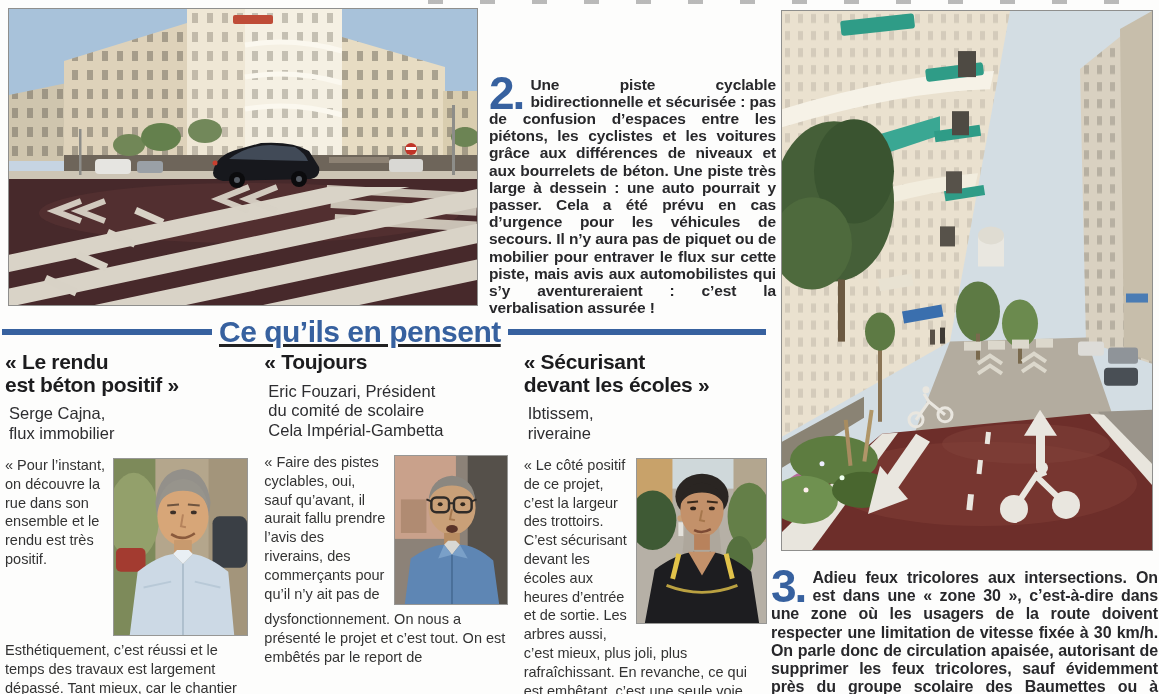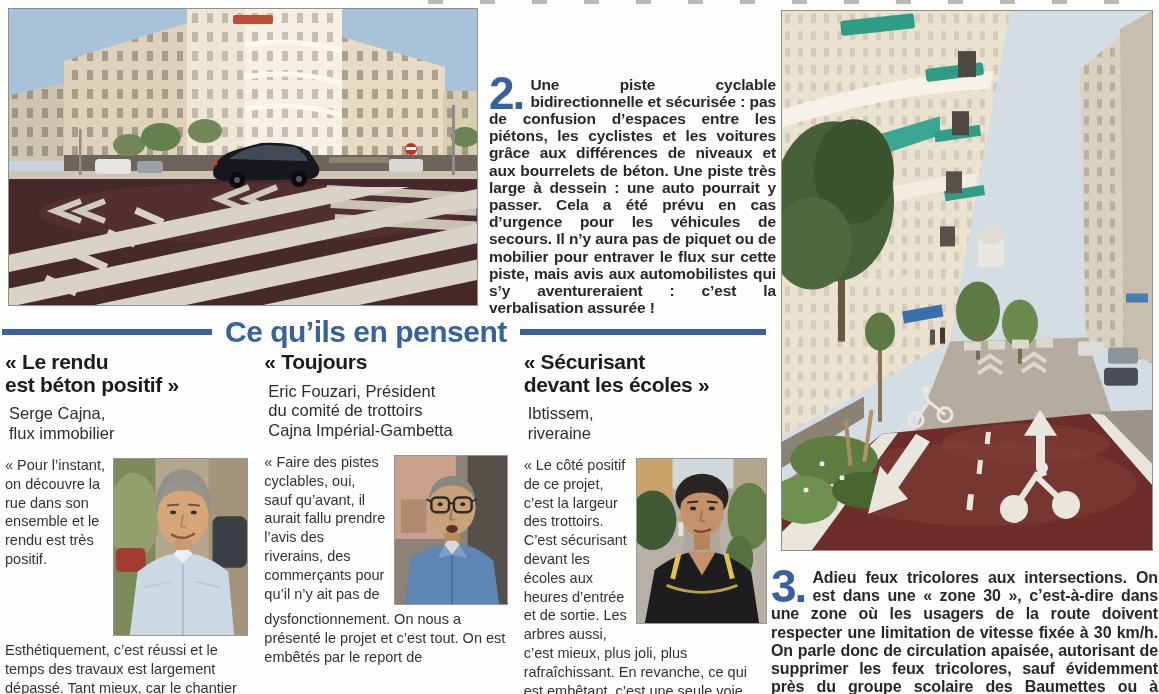--- a/index.html
+++ b/index.html
@@ -13,21 +13,21 @@
   #photo-left{left:8px;top:8px;width:470px;height:298px;}
   #photo-right{left:781px;top:10px;width:372px;height:541px;}
   .photo-frame svg{display:block;width:100%;height:100%;}
   
   .para{position:absolute;text-align:justify;font-weight:bold;color:#28282b;}
   #para2{left:489px;top:60px;width:287px;font-size:15.5px;line-height:17.2px;letter-spacing:-.1px;}
   #para3{left:771px;top:553px;width:387px;font-size:16px;line-height:18.2px;letter-spacing:-.1px;}
   .dropcap{float:left;font-weight:bold;color:#37619f;font-size:46px;line-height:33px;
            margin:1px 7px 0 0;letter-spacing:-2px;}
   
-  .section-head{position:absolute;left:2px;top:316px;width:764px;display:flex;align-items:center;gap:13px;}
+  .section-head{position:absolute;left:2px;top:316px;width:764px;display:flex;align-items:center;gap:7px;text-decoration:underline;}
   .rule{height:6px;background:#37619f;}
   .rule.left{width:210px;}
   .rule.right{flex:1;}
   .section-title{color:#37619f;font-weight:bold;font-size:30px;line-height:32px;white-space:nowrap;
                  letter-spacing:-.5px;}
   
   .quotes{position:absolute;left:5px;top:349px;width:762px;display:flex;gap:16px;}
   .quote-col{width:245px;}
   .q-head{margin:2px 0 8px;font-weight:bold;font-size:21px;line-height:22.5px;color:#1c1c1e;letter-spacing:-.3px;}
   .q-name{margin:0 4px 13px;font-size:16.5px;line-height:19.5px;color:#2d2d30;}
@@ -288,22 +288,22 @@
         </span><span>« Pour l’instant, on découvre la rue dans son ensemble et le rendu est très positif. Esthétiquement, c’est réussi et le temps des travaux est largement dépassé. Tant mieux, car le chantier a été mal géré et pas sécurisé. »</span>
       </div>
     </div>
 
     <div class="quote-col">
       <div class="q-head">
         <div>« Toujours</div>
       </div>
       <div class="q-name">
         <div>Eric Fouzari, Président</div>
-        <div>du comité de trottoirs</div>
-        <div>Cajna Impérial-Gambetta</div>
+        <div>du comité de scolaire</div>
+        <div>Cela Impérial-Gambetta</div>
       </div>
       <div class="q-body">
         <span class="portrait" style="width:114px;height:150px">
           <svg viewBox="0 0 114 150" preserveAspectRatio="none">
             <rect width="114" height="150" fill="#8c8278"></rect>
             <rect width="62" height="84" fill="#c9a18b"></rect>
             <rect x="74" y="0" width="40" height="150" fill="#55504a"></rect>
             <rect x="44" y="24" width="10" height="10" rx="2" fill="#b03a2e"></rect>
             <rect x="6" y="44" width="26" height="34" fill="#b08b72"></rect>
             <ellipse cx="58" cy="52" rx="24" ry="28" fill="#c9a078"></ellipse>

